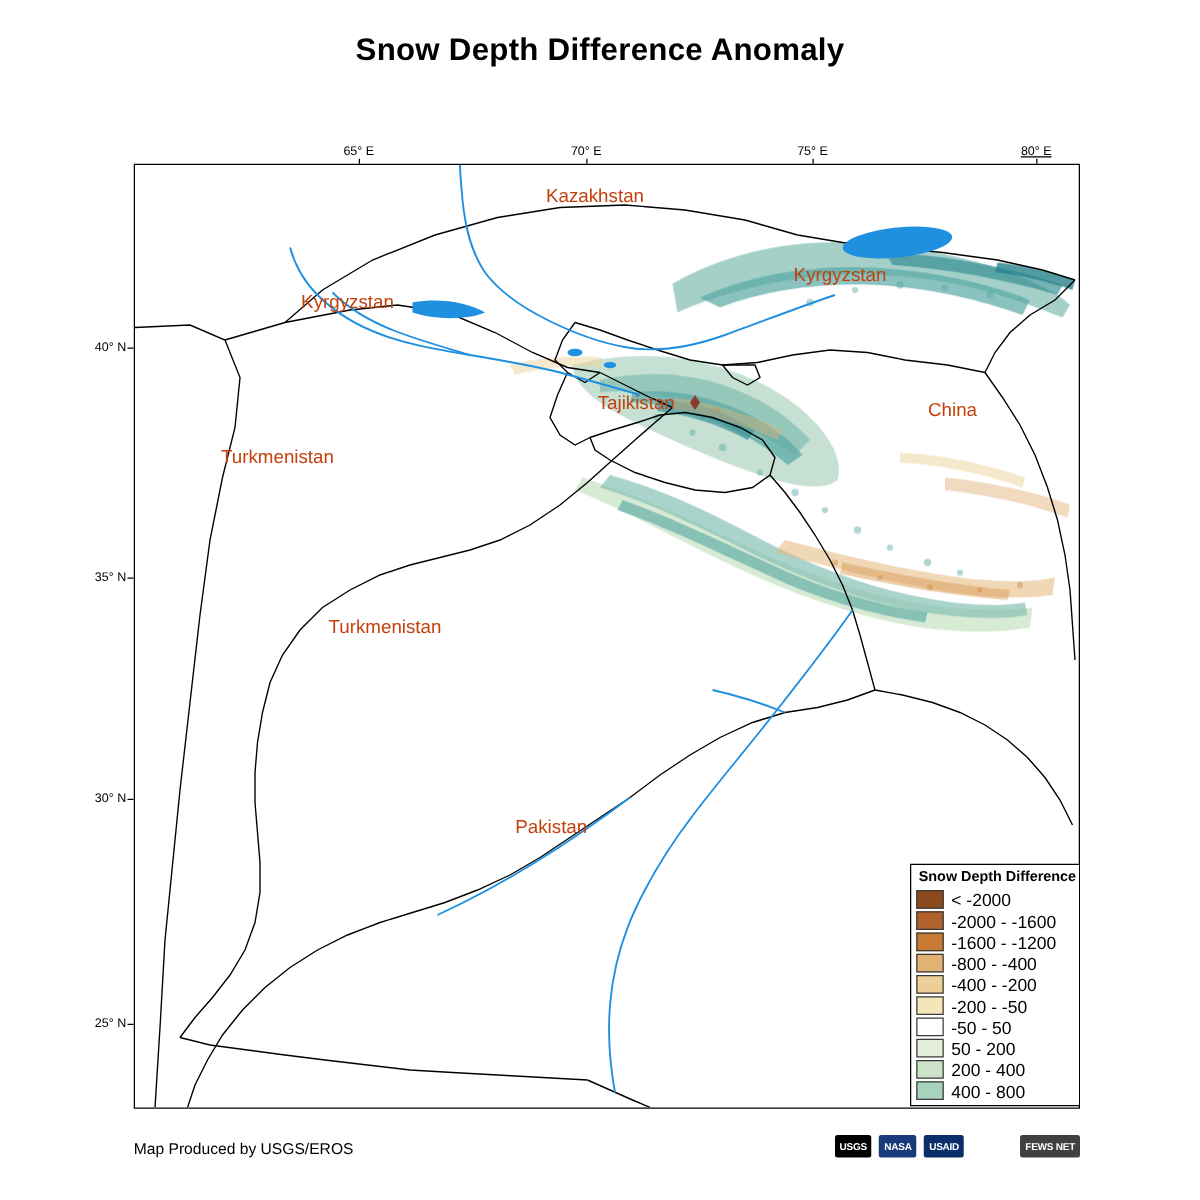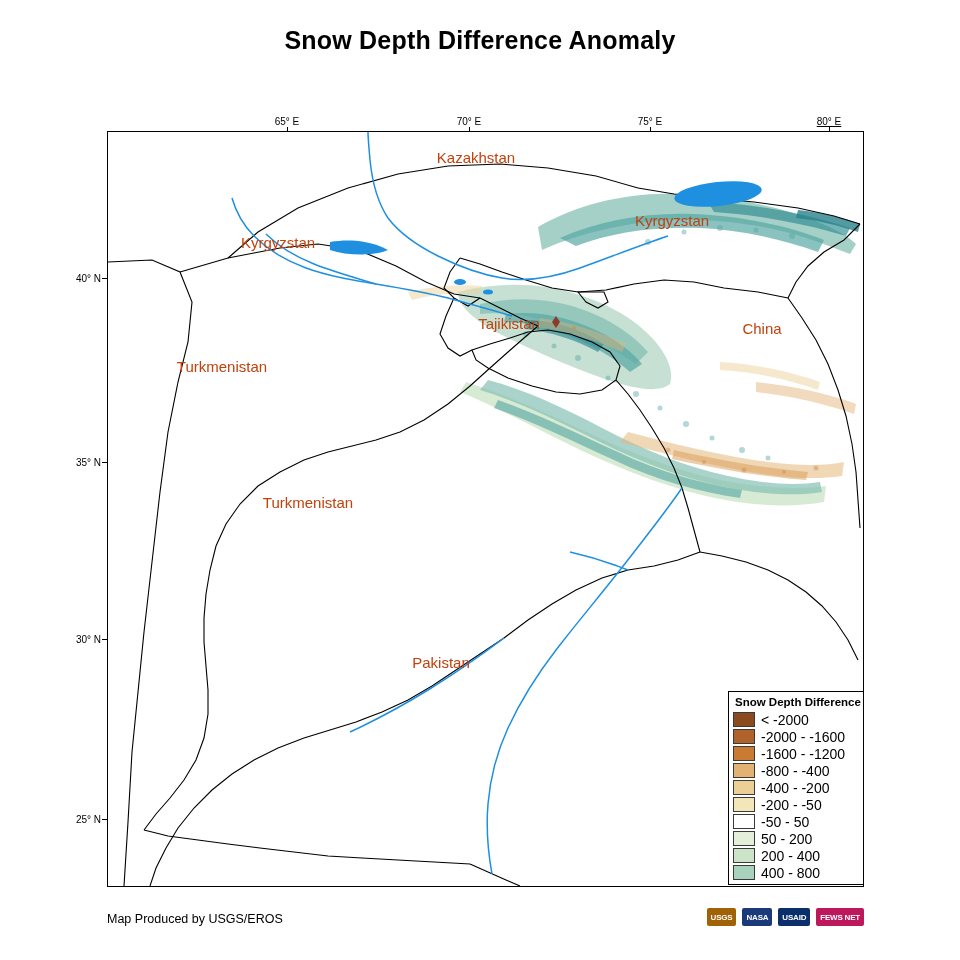--- a/index.html
+++ b/index.html
@@ -134,24 +134,24 @@
     align-items: center;
     justify-content: center;
     font-size: 8px;
     font-weight: bold;
     color: #ffffff;
     border-radius: 2px;
     padding: 0 4px;
     white-space: nowrap;
     letter-spacing: -0.2px;
   }
-  .logo-usgs { background: #a16207; }
+  .logo-usgs { background: #000000; }
   .logo-nasa { background: #1a3a7a; }
   .logo-usaid { background: #0a2f6b; }
-  .logo-fews { background: #be185d; }
+  .logo-fews { background: #404040; margin-left: 39px; }
 </style>
 </head>
 <body>
 
 <div class="page">
 
   <div class="title">Snow Depth Difference Anomaly</div>
 
   <div id="top-ticks">
       <div class="tick top" style="left: 287px; top: 116px;">65° E</div>

